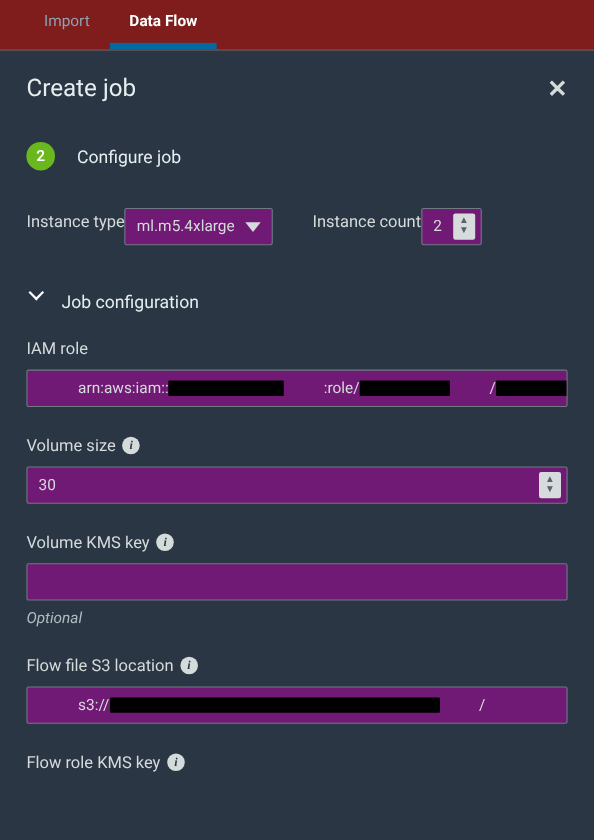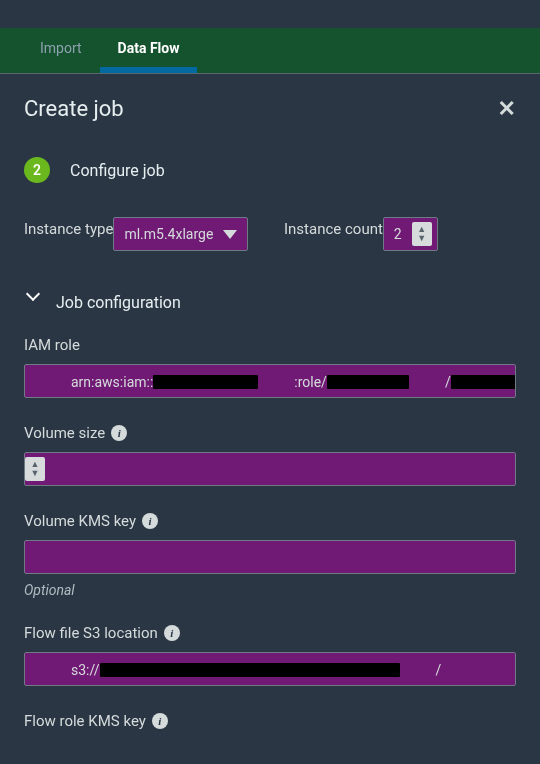--- a/index.html
+++ b/index.html
@@ -12,22 +12,21 @@
       height: 764px;
       background: #2a3644;
       font-family: -apple-system, BlinkMacSystemFont, "Segoe UI", Roboto, Arial, sans-serif;
       color: #d5dbdb;
       overflow: hidden;
     }
     .tabs {
       display: flex;
       border-bottom: 1px solid #58666e;
       padding: 0 0 0 22px;
-      background: #14532d;
-      margin-top: 28px;
+      background: #7f1d1d;
     }
     .tab {
       padding: 12px 18px 11px 18px;
       font-size: 14px;
       color: #8da1b0;
       cursor: pointer;
       border-bottom: 3px solid transparent;
       font-weight: 400;
     }
     .tab.active {
@@ -251,20 +250,21 @@
       </div>
     </div>
   </div>
 
   <div class="field-group">
     <div class="field-label">
       <span>Volume size</span>
       <span class="info-icon">i</span>
     </div>
     <div class="input-wrap">
+      <div class="input-value">30</div>
       <div class="stepper">
         <div class="stepper-arrow">▲</div>
         <div class="stepper-arrow">▼</div>
       </div>
     </div>
   </div>
 
   <div class="field-group">
     <div class="field-label">
       <span>Volume KMS key</span>

